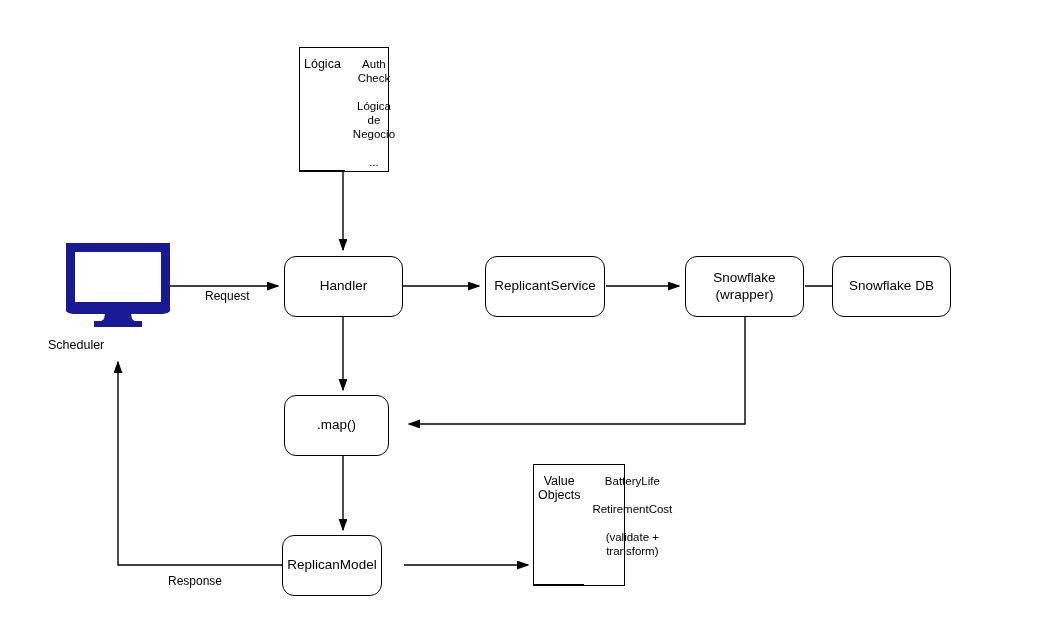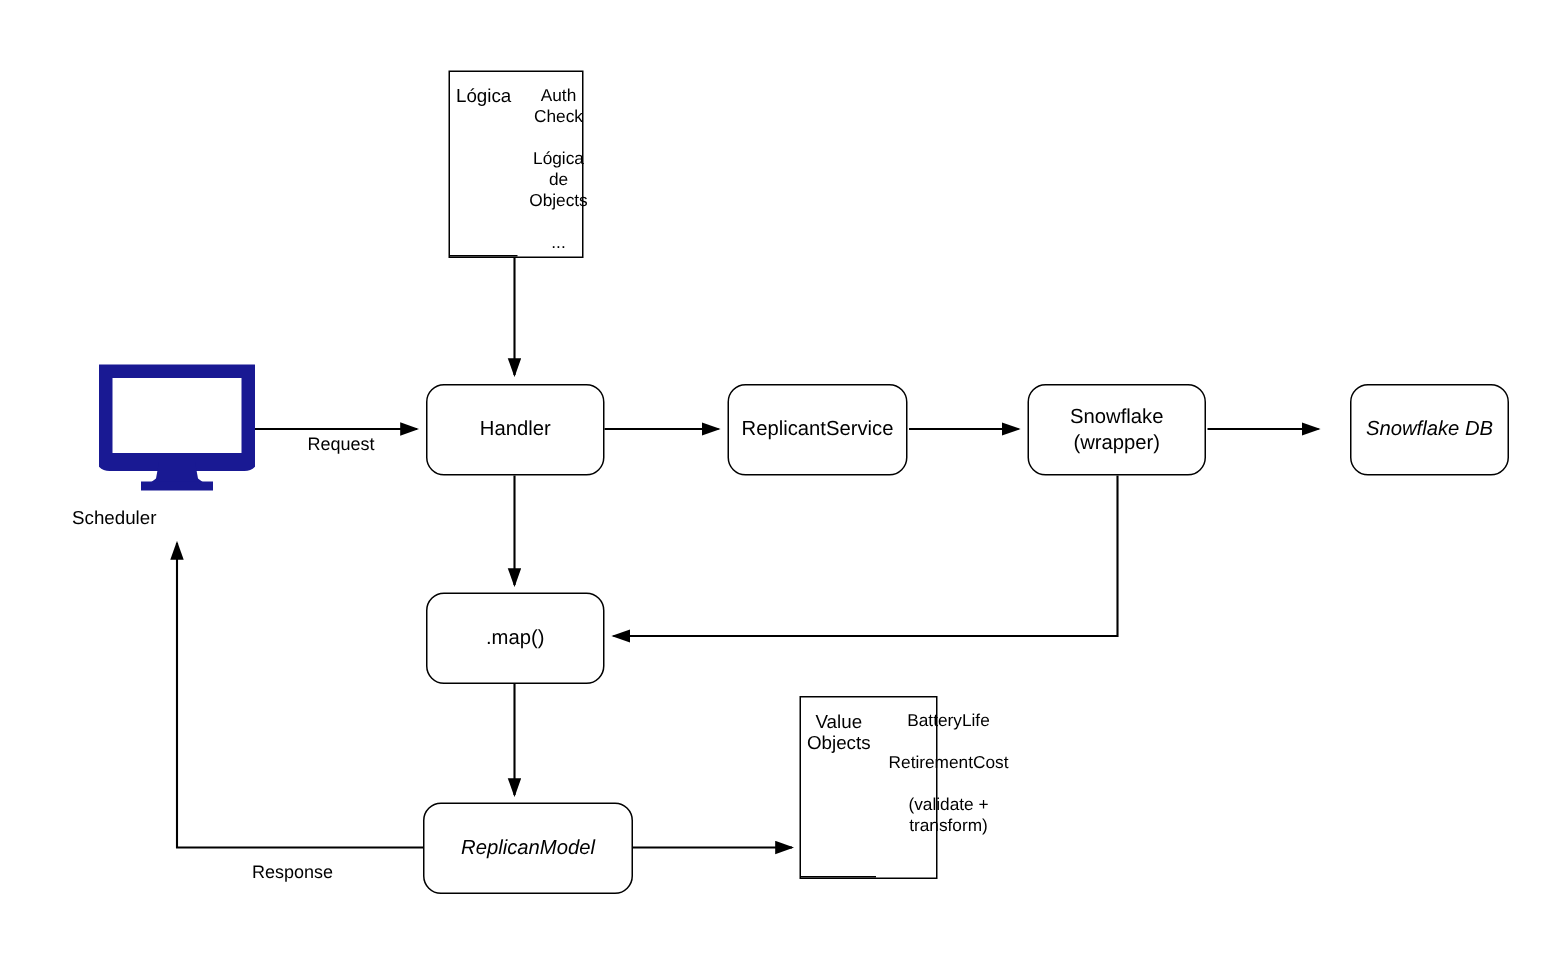--- a/index.html
+++ b/index.html
@@ -130,49 +130,49 @@
       <path d="M40,65 L38,76 L30,82 L74,82 L66,76 L64,65 Z" fill="#191993"></path>
       <rect x="28" y="78" width="48" height="6" fill="#191993"></rect>
     </svg>
   </div>
   <div class="monitor-caption" style="left:48px; top:338px; width:140px;">Scheduler</div>
 
   <div class="list-box" style="left:299px; top:47px; width:90px; height:125px;">
     <div class="list-title">Lógica</div>
     <div class="list-body">
       <div class="list-item">Auth Check</div>
-      <div class="list-item">Lógica de Objects</div>
+      <div class="list-item">Lógica de Negocio</div>
       <div class="list-item">...</div>
     </div>
   </div>
 
   <div class="node rounded" style="left:284px; top:256px; width:119px; height:61px;">
     <span>Handler</span>
   </div>
 
   <div class="node rounded" style="left:485px; top:256px; width:120px; height:61px;">
     <span>ReplicantService</span>
   </div>
 
   <div class="node rounded" style="left:685px; top:256px; width:119px; height:61px;">
     <span>
       <span>Snowflake</span><br>
       <span>(wrapper)</span>
     </span>
   </div>
 
-  <div class="node rounded" style="left:900px; top:256px; width:106px; height:61px;font-style:italic;">
+  <div class="node rounded" style="left:832px; top:256px; width:119px; height:61px;">
     <span>Snowflake DB</span>
   </div>
 
-  <div class="node rounded" style="left:284px; top:395px; width:119px; height:61px;">
+  <div class="node rounded" style="left:284px; top:395px; width:105px; height:61px;">
     <span>.map()</span>
   </div>
 
-  <div class="node rounded" style="left:282px; top:535px; width:140px; height:61px;font-style:italic;">
+  <div class="node rounded" style="left:282px; top:535px; width:100px; height:61px;">
     <span>ReplicanModel</span>
   </div>
 
   <div class="list-box" style="left:533px; top:464px; width:92px; height:122px;">
     <div class="list-title">Value Objects</div>
     <div class="list-body">
       <div class="list-item">BatteryLife</div>
       <div class="list-item">RetirementCost</div>
       <div class="list-item">(validate + transform)</div>
     </div>

